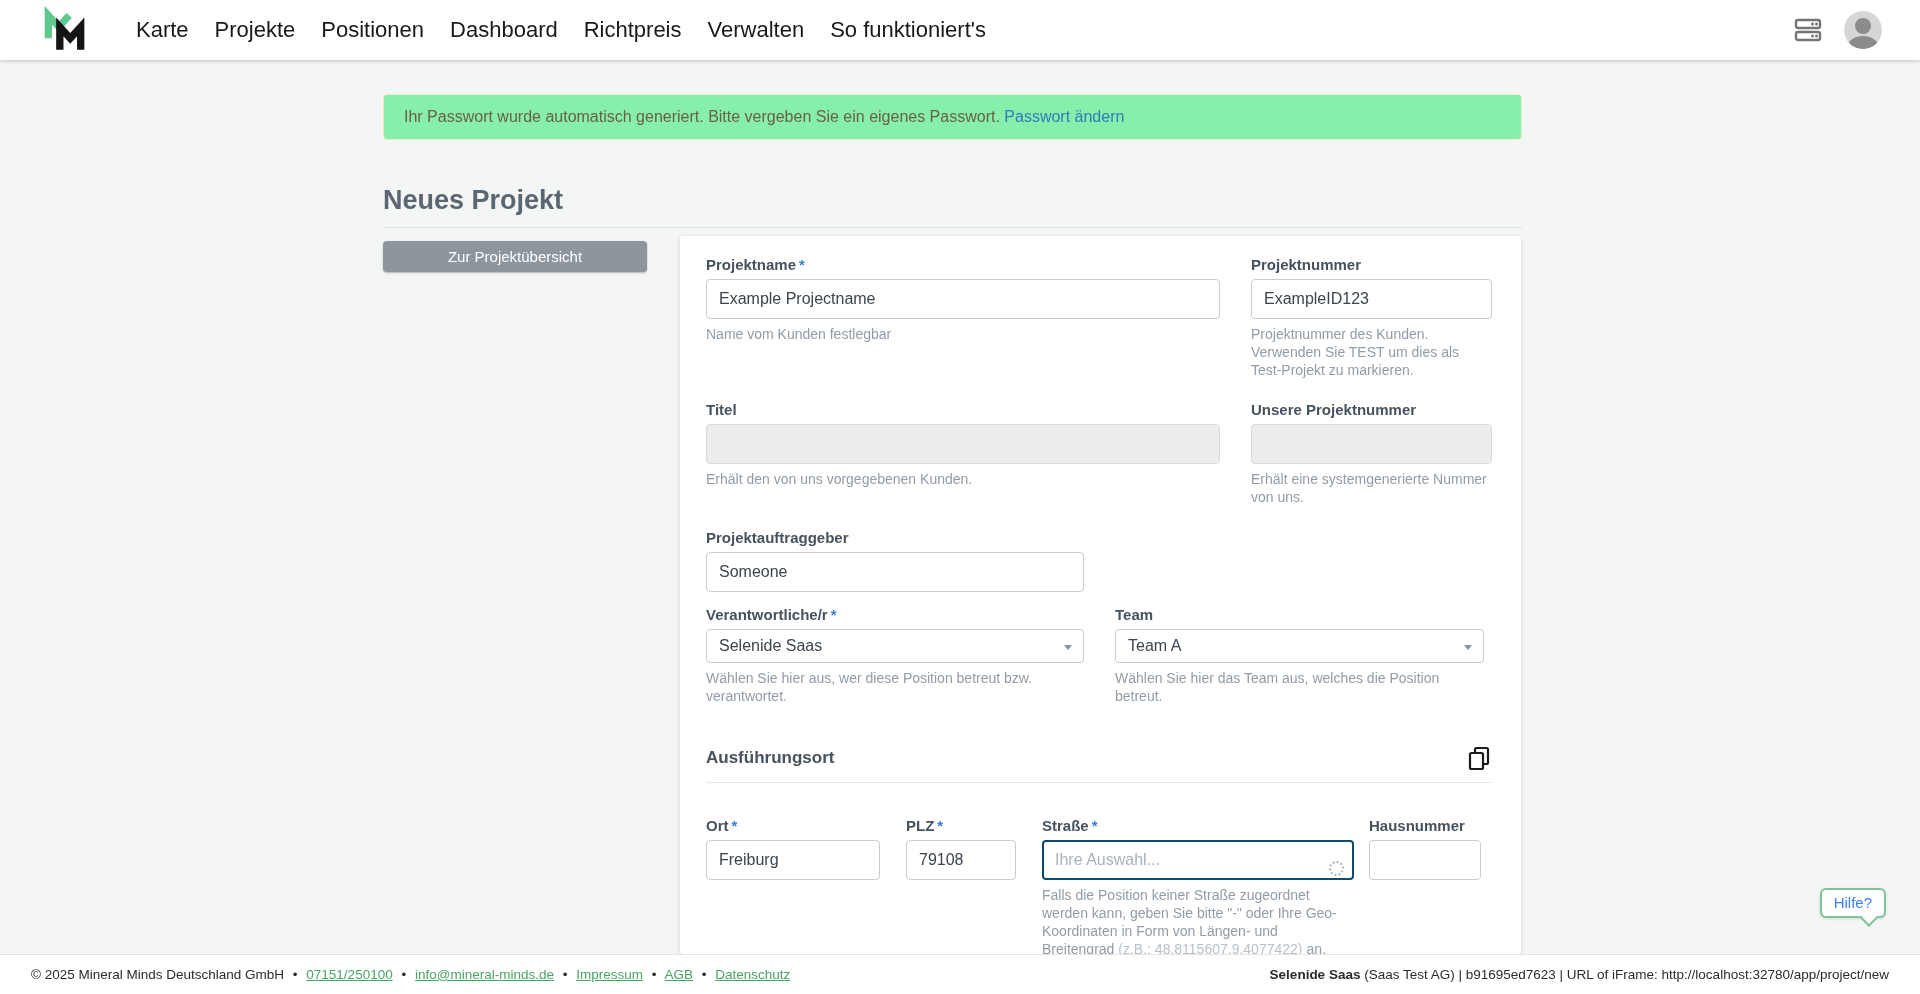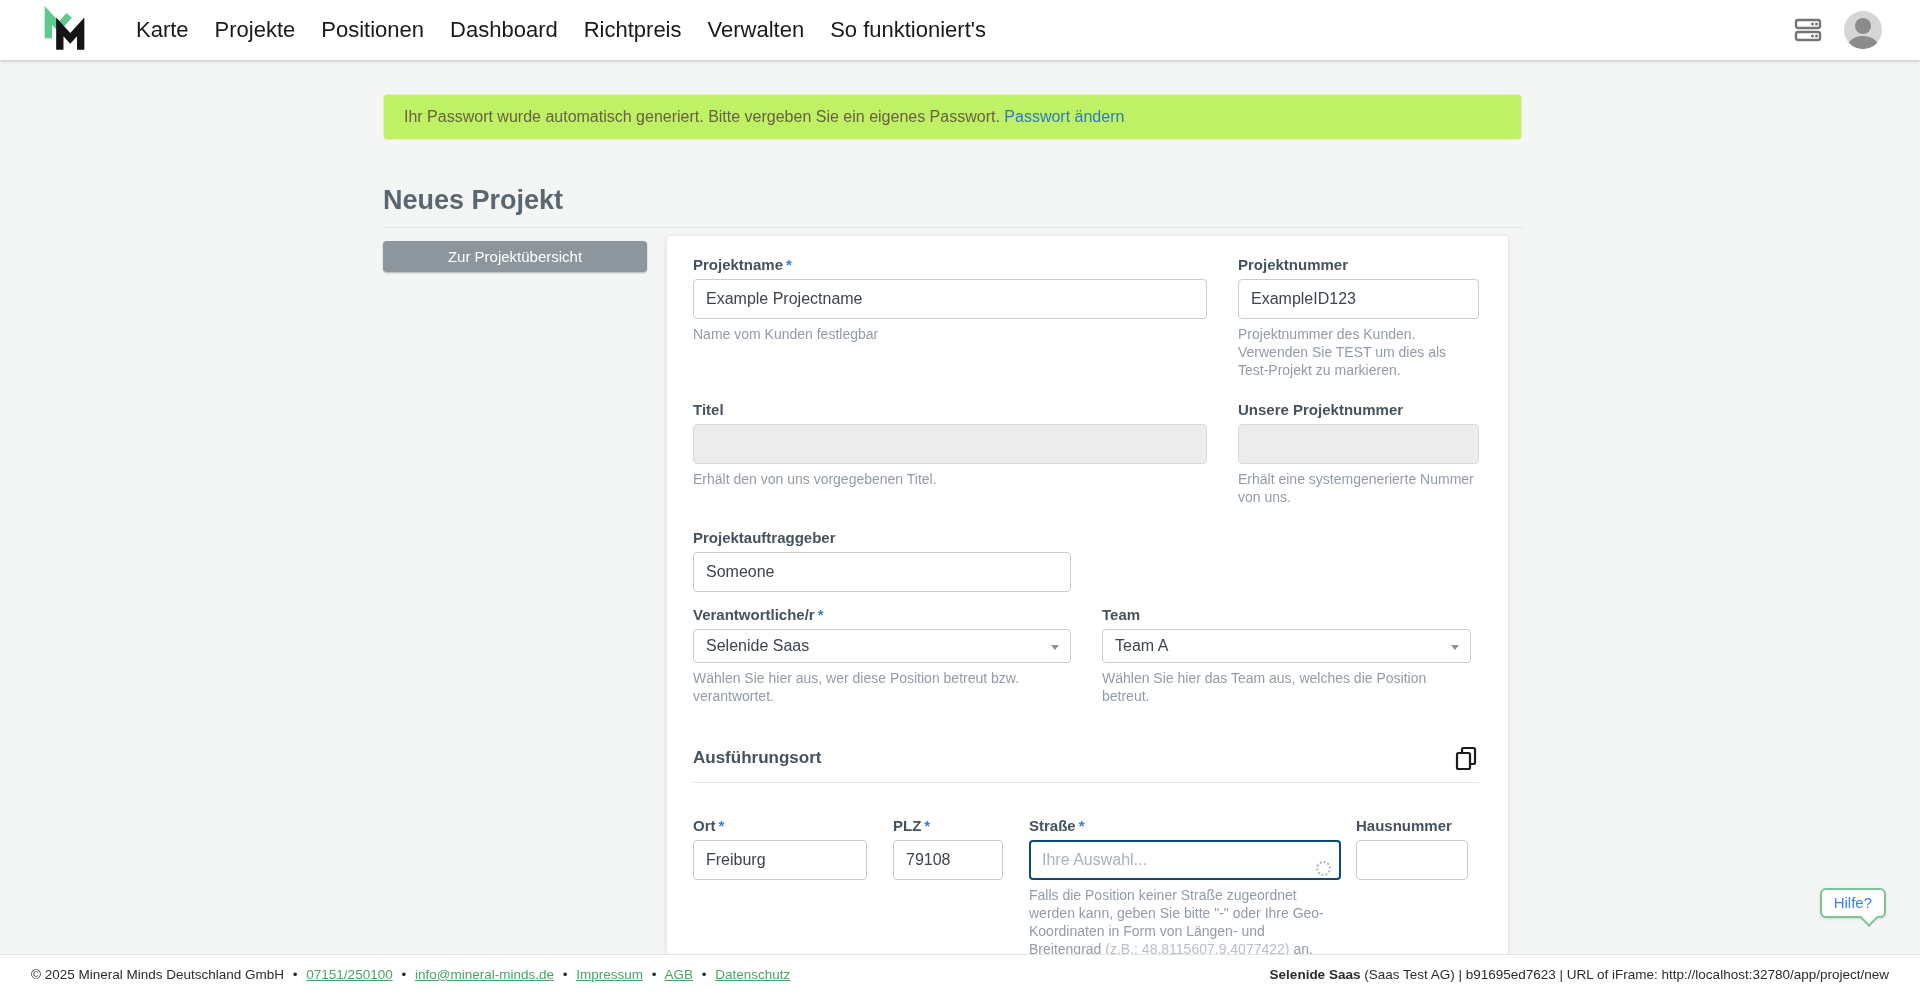--- a/index.html
+++ b/index.html
@@ -21,29 +21,29 @@
   .icon-btn { background:none; border:none; cursor:pointer; display:flex; align-items:center; }
   .avatar { width:38px; height:38px; border-radius:50%; background:#d6d6d6; position:relative; overflow:hidden; }
   .avatar .head { position:absolute; left:11px; top:7px; width:16px; height:16px; border-radius:50%; background:#8b8b8b; }
   .avatar .body { position:absolute; left:4px; top:25px; width:30px; height:20px; border-radius:50%; background:#8b8b8b; }
 
   
   .page { position:absolute; top:60px; left:0; width:1920px; }
   .container { width:1139px; margin-left:383px; }
 
   .banner {
-    margin-top:34px; background:#bef264; border:1px solid #f3eac4; border-radius:4px;
+    margin-top:34px; background:#86efac; border:1px solid #f3eac4; border-radius:4px;
     padding:13px 20px; font-size:16px; color:#6a6140;
   }
   .banner a { color:#337ab7; text-decoration:none; cursor:pointer; }
 
   .page-title { margin-top:45px; font-size:27px; font-weight:bold; color:#5a6671; }
   .title-rule { height:1px; background:#dfe2e4; margin-top:11px; }
 
-  .main-row { display:flex; gap:20px; margin-top:8px; align-items:flex-start; }
+  .main-row { display:flex; gap:33px; margin-top:8px; align-items:flex-start; }
   .left-col { width:264px; flex:none; }
   .btn-back {
     margin-top:5px; width:100%; height:31px; background:#8e969d; border:none; border-radius:4px;
     color:#fff; font-size:15px; font-family:inherit; cursor:pointer; box-shadow:0 1px 2px rgba(0,0,0,.28);
   }
 
   .card {
     width:841px; flex:none; background:#fff; border-radius:3px;
     box-shadow:0 1px 4px rgba(0,0,0,.14); padding:20px 29px 30px 26px; height:718px; overflow:hidden;
   }
@@ -185,21 +185,21 @@
             <div class="field-label">Projektnummer</div>
             <input class="tb" type="text" value="ExampleID123" style="">
             <div class="help">Projektnummer des Kunden. Verwenden Sie TEST um dies als Test-Projekt zu markieren.</div>
           </div>
         </div>
 
         <div class="grid2 mt22">
           <div>
             <div class="field-label">Titel</div>
             <input class="tb disabled" type="text" disabled="" value="" style="">
-            <div class="help">Erhält den von uns vorgegebenen Titel.</div>
+            <div class="help">Erhält den von uns vorgegebenen Kunden.</div>
           </div>
           <div>
             <div class="field-label">Unsere Projektnummer</div>
             <input class="tb disabled" type="text" disabled="" value="" style="">
             <div class="help">Erhält eine systemgenerierte Nummer von uns.</div>
           </div>
         </div>
 
         <div class="mt23">
           <div class="field-label">Projektauftraggeber</div>

